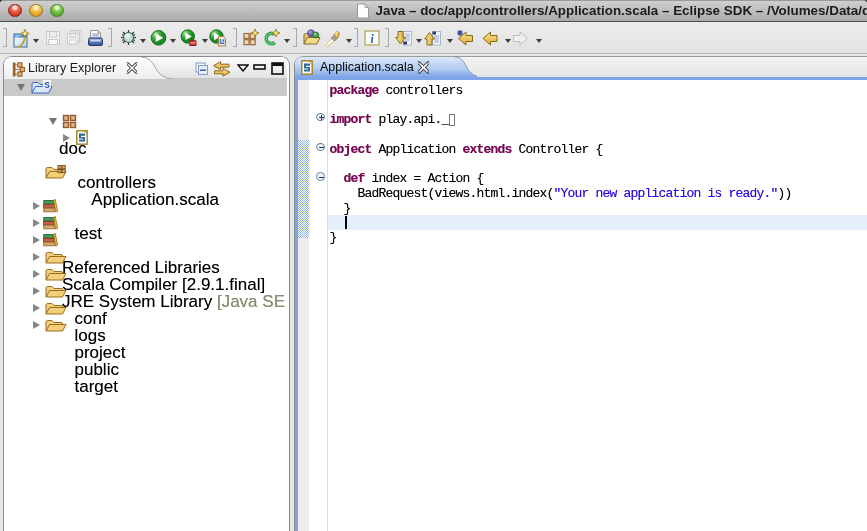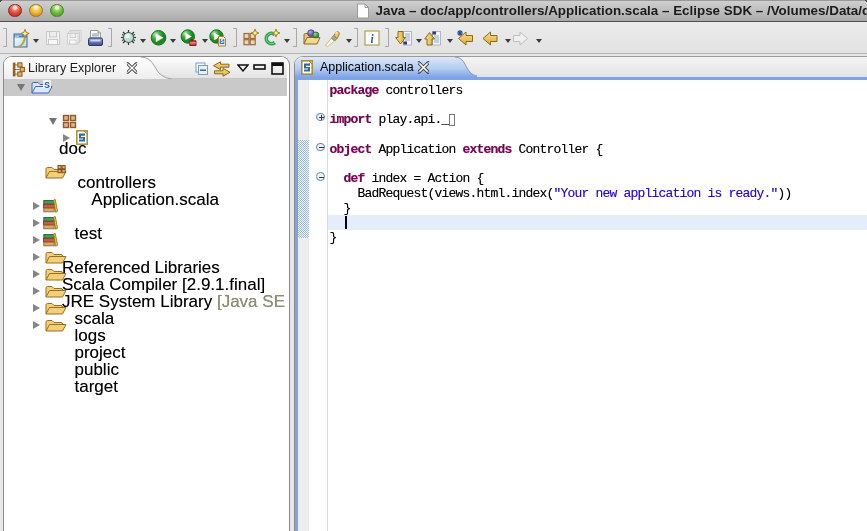--- a/index.html
+++ b/index.html
@@ -421,21 +421,21 @@
           <path d="M12.2 0.4 L14.6 12.2 L12.6 13.2 L10.6 1.2 Z" fill="#f2c444" stroke="#9a7416" stroke-width="0.9"></path>
         </svg>
         <div class="lbl" style="left:58px">JRE System Library <span class="dim">[Java SE 6 (MacOS X Def</span></div>
       </div>
       <div class="row" style="top:170px">
         <div class="tri-r" style="left:28.6px"></div>
         <svg class="abs" style="left:41px;top:1px" width="24" height="15" viewBox="0 0 24 15">
           <path d="M1 13 L1 4 Q1 2.5 2.5 2.5 L7 2.5 L9 4.5 L16 4.5 Q17.5 4.5 17.5 6 L17.5 7" fill="#f3cf7a" stroke="#9a6e1e" stroke-width="1"></path>
           <path d="M1 13 L4.5 6.5 L21 6.5 L17.5 13 Z" fill="#f3cf7a" stroke="#9a6e1e" stroke-width="1"></path>
         </svg>
-        <div class="lbl" style="left:70.5px">scala</div>
+        <div class="lbl" style="left:70.5px">conf</div>
       </div>
       <div class="row" style="top:187px">
         <div class="tri-r" style="left:28.6px"></div>
         <svg class="abs" style="left:41px;top:1px" width="24" height="15" viewBox="0 0 24 15">
           <path d="M1 13 L1 4 Q1 2.5 2.5 2.5 L7 2.5 L9 4.5 L16 4.5 Q17.5 4.5 17.5 6 L17.5 7" fill="#f3cf7a" stroke="#9a6e1e" stroke-width="1"></path>
           <path d="M1 13 L4.5 6.5 L21 6.5 L17.5 13 Z" fill="#f3cf7a" stroke="#9a6e1e" stroke-width="1"></path>
         </svg>
         <div class="lbl" style="left:70.5px">logs</div>
       </div>
       <div class="row" style="top:204px">

